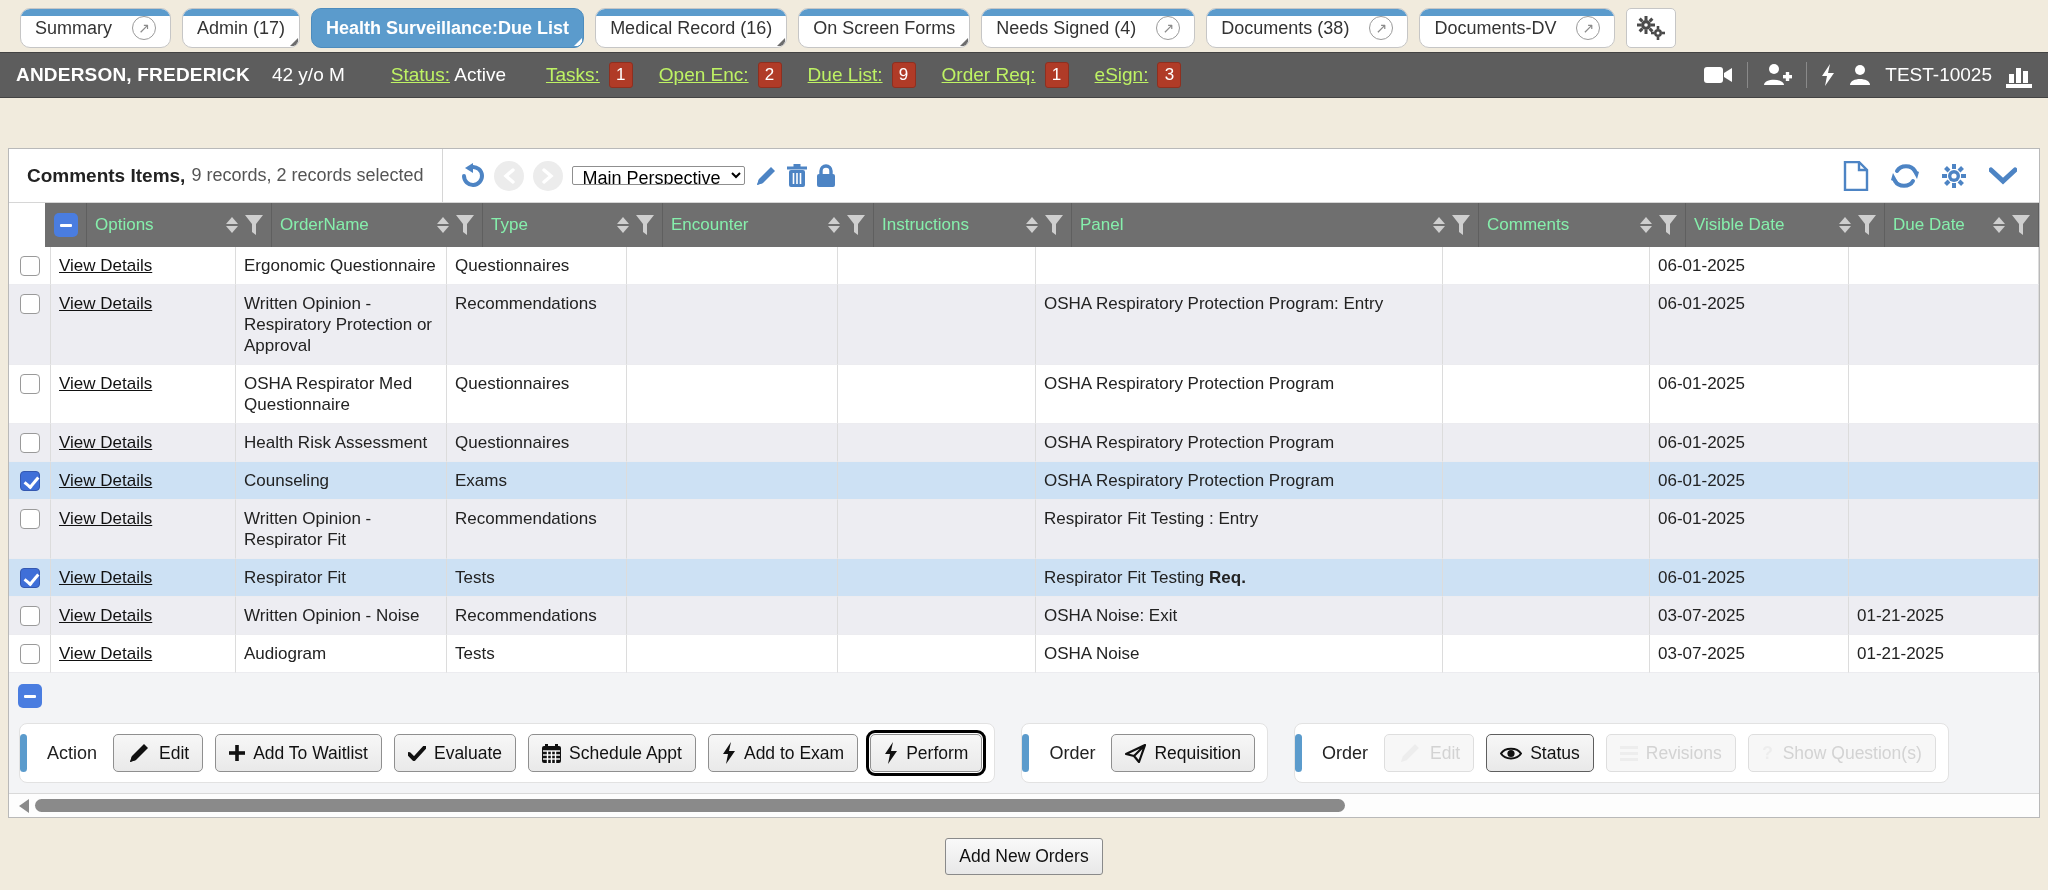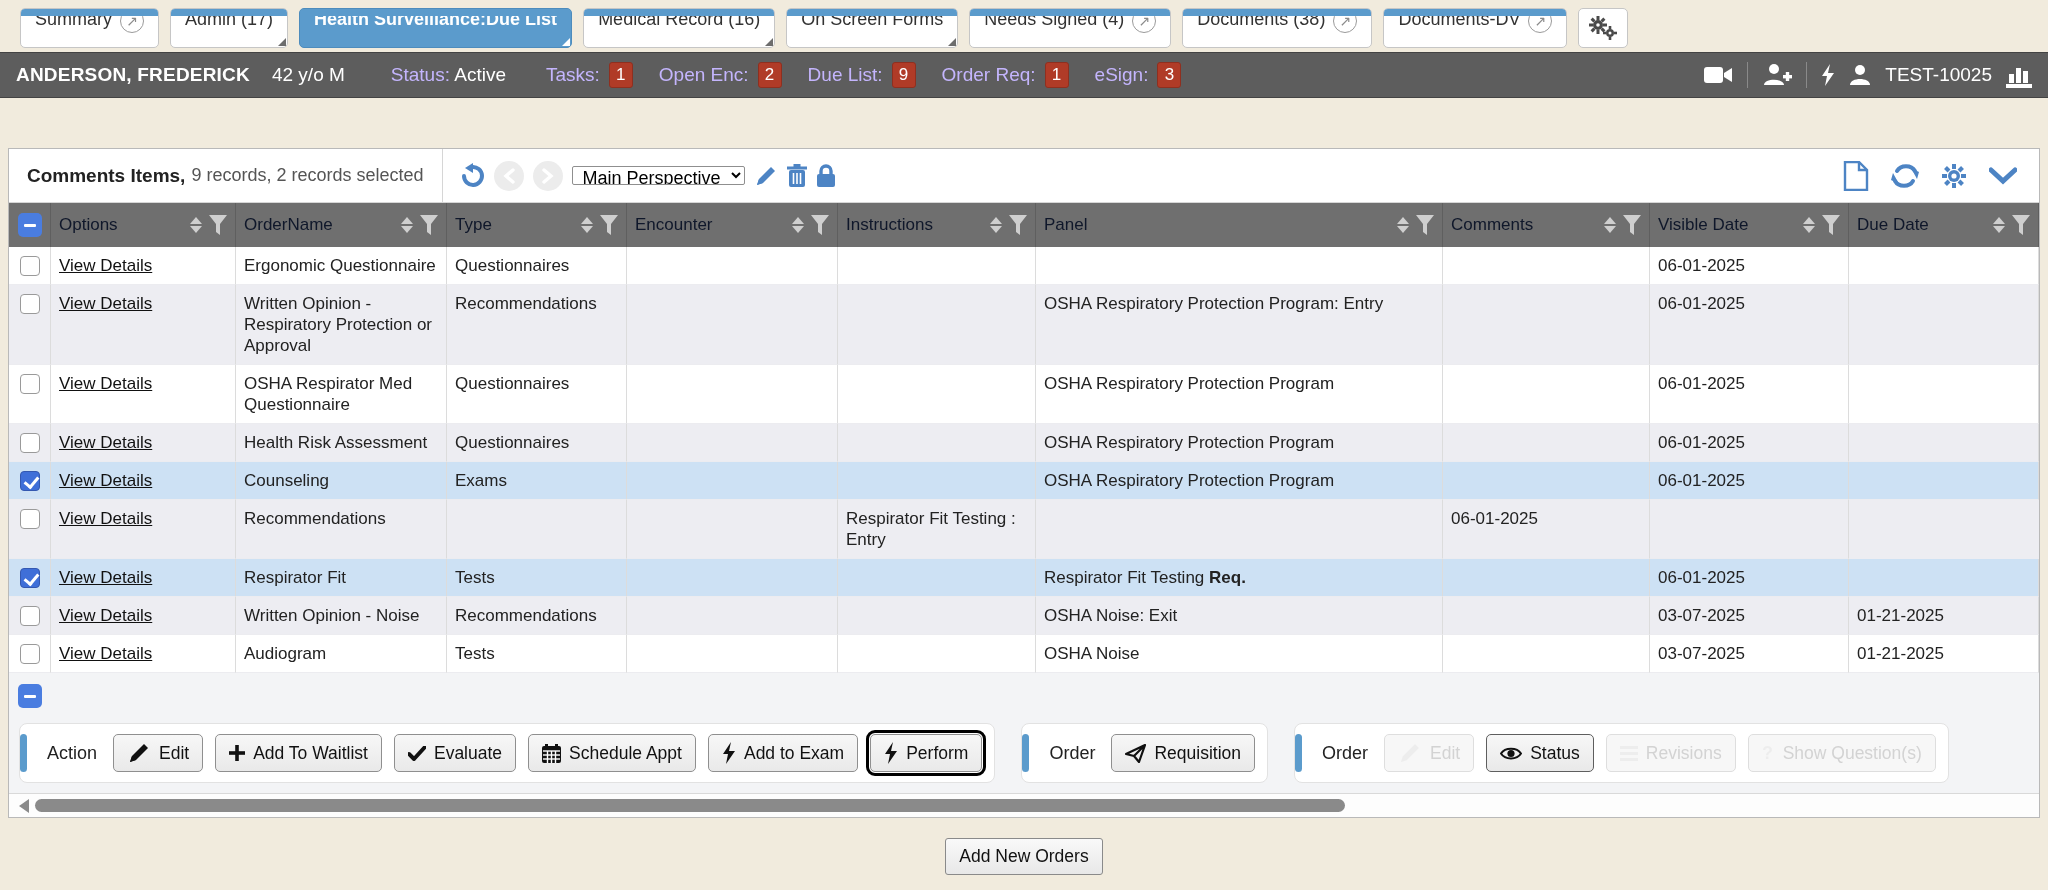--- a/index.html
+++ b/index.html
@@ -1,41 +1,41 @@
 <!DOCTYPE html>
 <html><head>
 <meta charset="utf-8">
 <style>
   * { margin:0; padding:0; box-sizing:border-box; }
   html,body { width:2048px; height:890px; overflow:hidden; }
   body { background:#f1ebdd; font-family:"Liberation Sans", sans-serif; color:#222; }
 
   
   .tabbar { display:flex; align-items:flex-end; gap:11px; padding:8px 0 0 20px; height:48px; }
-  .tab { position:relative; background:#fff; border:1px solid #c6c6c6; border-radius:5px;
-         padding:0 14px; height:40px; display:flex; gap:8px;
+  .tab { position:relative; background:#fff; border:1px solid #c6c6c6; border-radius:10px;
+         padding:0 14px; height:40px; display:flex; align-items:center; gap:20px;
          font-size:18px; color:#333; overflow:hidden; cursor:pointer; }
   .tab::before { content:""; position:absolute; top:0; left:0; right:0; height:7px; background:#5b9bcc; }
   .tab.active { background:#5b9bcc; border-color:#4d8cbd; color:#fff; font-weight:bold; }
   .tab .ext { width:24px; height:24px; border:1px solid #9a9a9a; border-radius:50%; color:#8b8b8b;
               display:flex; align-items:center; justify-content:center; font-size:14px; }
   .tab .corner { position:absolute; right:1px; bottom:1px; width:0; height:0;
                  border-left:8px solid transparent; border-bottom:8px solid #6d6d6d; }
   .tab.active .corner { border-bottom-color:#fff; }
   .gearbtn { background:#fff; border:1px solid #c6c6c6; border-radius:5px; height:40px; width:50px;
              display:flex; align-items:center; justify-content:center; cursor:pointer; }
 
   
   .patientbar { margin-top:4px; height:46px; background:#5d5d5d; border-top:1px solid #434343;
                 border-bottom:1px solid #434343; display:flex; align-items:center; padding:0 16px;
                 color:#fff; font-size:19px; }
   .pb-name { font-weight:bold; letter-spacing:.2px; }
   .pb-agesex { margin-left:22px; }
   .pb-status { margin-left:46px; }
-  .pb-label { color:#c4b5fd; }
+  .pb-label { color:#bef264;text-decoration:underline; }
   .pb-counters { display:flex; align-items:center; gap:26px; margin-left:40px; }
   .pb-counter { display:flex; align-items:center; gap:9px;text-align:center; }
   .badge { background:#b03b27; border:1px solid #8f2f1f; border-radius:3px; color:#fff;
            min-width:24px; height:26px; padding:0 5px; display:flex; align-items:center;
            justify-content:center; font-size:17px; }
   .pb-right { margin-left:auto; display:flex; align-items:center; gap:14px; }
   .pb-right .vdiv { width:1px; height:26px; background:#8a8a8a; }
   .pb-userid { font-size:19px; }
   .icnbtn { display:flex; align-items:center; justify-content:center; cursor:pointer; }
 
@@ -52,21 +52,21 @@
   .tb-mid { display:flex; align-items:center; gap:9px; padding-left:16px; }
   .circbtn { width:30px; height:30px; border-radius:50%; background:#ececec; color:#fff;
              display:flex; align-items:center; justify-content:center; font-size:17px; cursor:pointer; }
   select.persp { font-size:18px; height:19px; border:1px solid #8f8f8f; border-radius:2px;
                  padding:0 6px; background:#fff; font-family:inherit; }
   .tb-right { margin-left:auto; display:flex; align-items:center; gap:22px; padding-right:22px; }
 
   
   .grid { width:100%; }
   .gr-row { display:grid; grid-template-columns:42px 185px 211px 180px 211px 198px 407px 207px 199px 1fr; }
-  .gr-head { background:#6f6f6f; color:#0f172a; }
+  .gr-head { background:#6f6f6f; color:#86efac;margin-left:36px; }
   .gr-head .cell { border-right:1px solid #5f5f5f; padding:10px 8px; font-size:17px;
                    display:flex; align-items:center; min-height:44px; overflow:hidden; }
   .hflex { display:flex; align-items:center; width:100%; }
   .hlabel { flex:1; white-space:nowrap; }
   .sorter { display:flex; flex-direction:column; gap:2px; margin-right:7px; cursor:pointer; }
   .sorter .up { width:0;height:0;border-left:6px solid transparent;border-right:6px solid transparent;border-bottom:7px solid #cfcfcf; }
   .sorter .dn { width:0;height:0;border-left:6px solid transparent;border-right:6px solid transparent;border-top:7px solid #cfcfcf; }
   .cell.selcol { justify-content:center; }
   .minusbox { width:24px; height:24px; background:#4a7de0; border-radius:5px; display:flex;
               align-items:center; justify-content:center; cursor:pointer; }
@@ -539,20 +539,21 @@
           <div class="cell">OSHA Respiratory Protection Program</div>
           <div class="cell"></div>
           <div class="cell">06-01-2025</div>
           <div class="cell"></div>
         </div>
         <div class="gr-row">
           <div class="cell selcol">
             <span class="cbx"></span>
           </div>
           <div class="cell"><a class="viewdetails">View Details</a></div>
+          <div class="cell">Written Opinion - Respirator Fit</div>
           <div class="cell">Recommendations</div>
           <div class="cell"></div>
           <div class="cell"></div>
           <div class="cell">Respirator Fit Testing : Entry</div>
           <div class="cell"></div>
           <div class="cell">06-01-2025</div>
           <div class="cell"></div>
         </div>
         <div class="gr-row selected">
           <div class="cell selcol">

